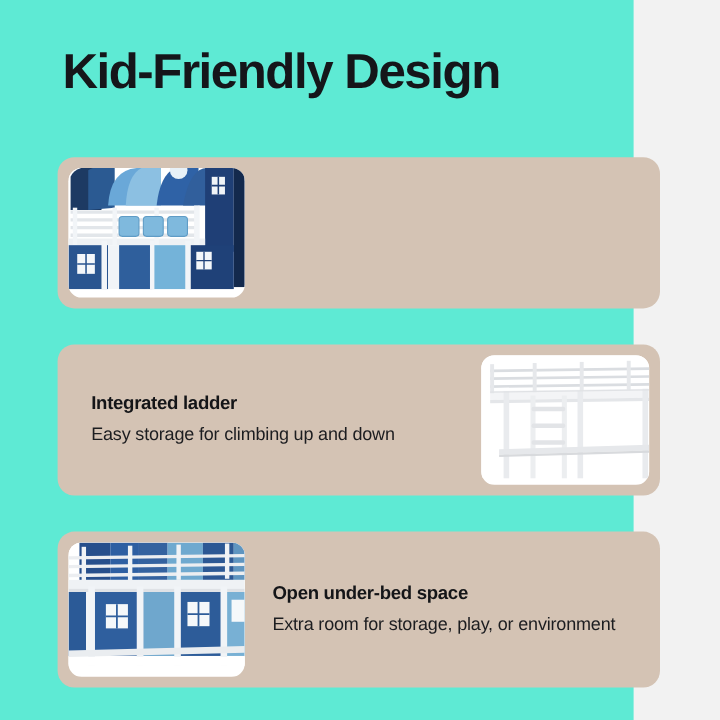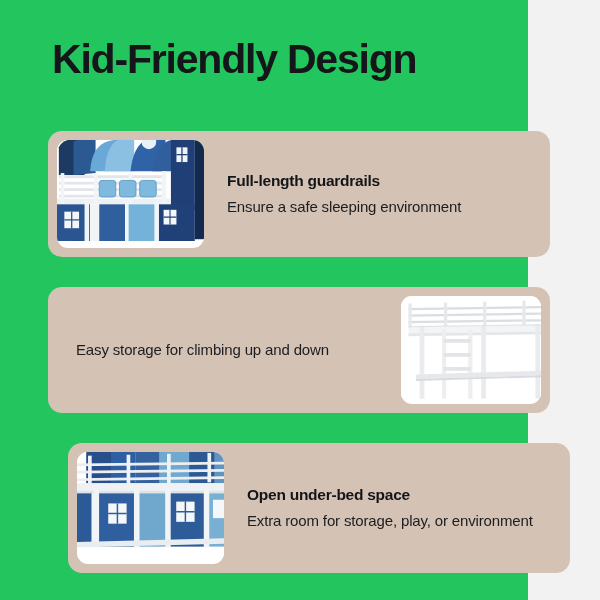--- a/index.html
+++ b/index.html
@@ -13,21 +13,21 @@
   body {
     background: #f2f2f2;
     font-family: "Liberation Sans", sans-serif;
     -webkit-font-smoothing: antialiased;
   }
 
   .page {
     position: relative;
     width: 528px;
     height: 600px;
-    background: #22c55e;
+    background: #5eead4;
   }
 
   
   .page-title {
     position: absolute;
     left: 52px;
     top: 37px;
     font-size: 41px;
     font-weight: 800;
     letter-spacing: -1.2px;
@@ -49,21 +49,21 @@
     width: 502px;
     background: #d4c3b4;
     border-radius: 14px;
     display: flex;
     align-items: center;
     overflow: hidden;
   }
 
   .card--a { height: 126px; margin-bottom: 30px; }
   .card--b { height: 126px; margin-bottom: 30px; }
-  .card--c { height: 130px; margin-left: 20px; }
+  .card--c { height: 130px; }
 
   .card--reverse { flex-direction: row-reverse; }
 
   
   .thumb {
     flex: 0 0 auto;
     width: 165px;
     height: 100%;
     padding: 9px;
   }
@@ -179,24 +179,20 @@
 
             <g fill="#f2f5f8">
               <rect x="30" y="66" width="5" height="44"></rect>
               <rect x="74" y="66" width="4" height="44"></rect>
               <rect x="106" y="66" width="5" height="44"></rect>
             </g>
           </svg>
         </div>
       </div>
 
-      <div class="card-text">
-        <div class="card-heading">Full-length guardrails</div>
-        <div class="card-body">Ensure a safe sleeping environment</div>
-      </div>
 
     </div>
 
     <div class="card card--b card--reverse">
 
       <div class="thumb">
         <div class="thumb-inner">
           <svg class="thumb-art" viewBox="0 0 150 110" preserveAspectRatio="xMidYMid slice">
             <rect x="0" y="0" width="150" height="110" fill="#ffffff"></rect>
 
@@ -235,20 +231,21 @@
 
             <path d="M16 84 L150 80 L150 85 L16 89 Z" fill="#e6e8eb"></path>
             <path d="M16 89 L150 85 L150 87 L16 91 Z" fill="#d8dadd"></path>
 
             <line x1="8" y1="33" x2="150" y2="31" stroke="#e0e2e5" stroke-width="1"></line>
           </svg>
         </div>
       </div>
 
       <div class="card-text">
+        <div class="card-heading">Integrated ladder</div>
         <div class="card-body">Easy storage for climbing up and down</div>
       </div>
 
     </div>
 
     <div class="card card--c">
 
       <div class="thumb">
         <div class="thumb-inner">
           <svg class="thumb-art" viewBox="0 0 160 112" preserveAspectRatio="xMidYMid slice">

